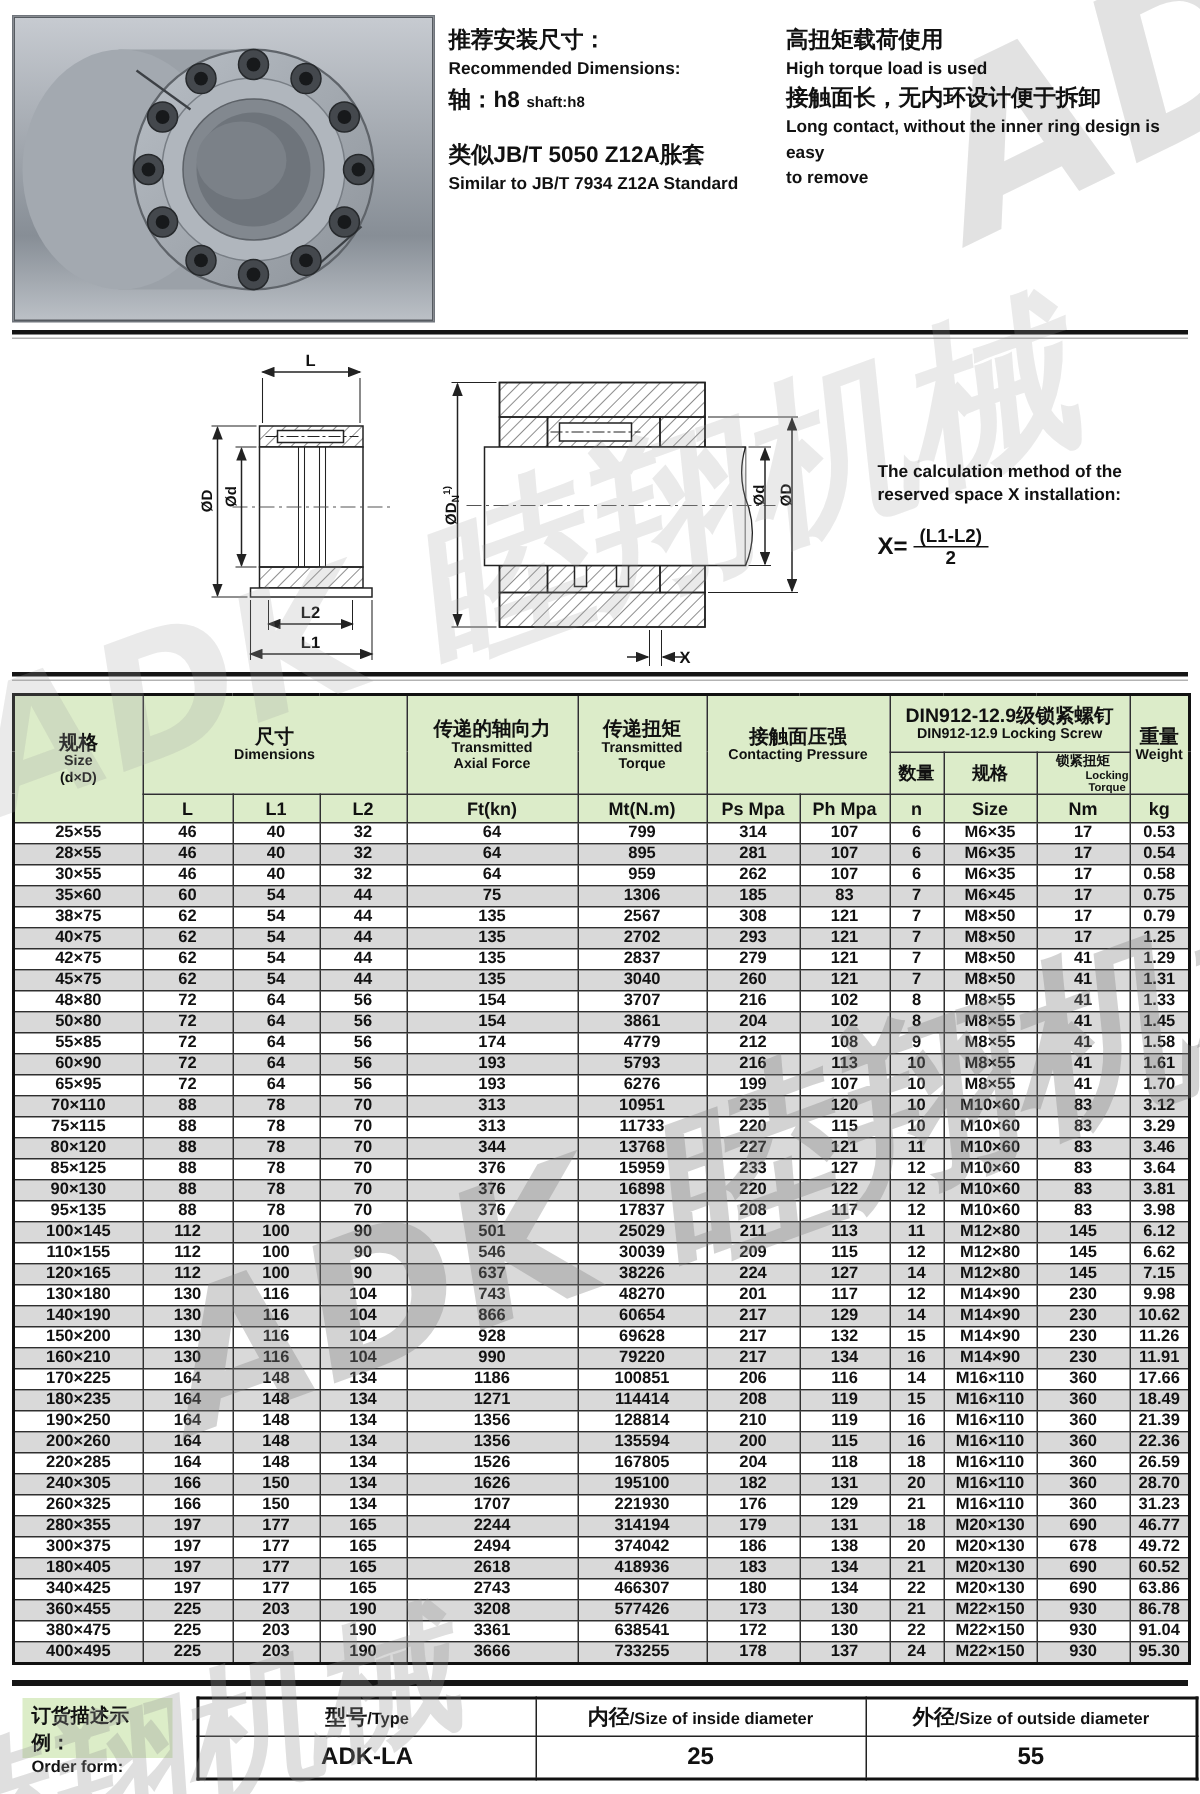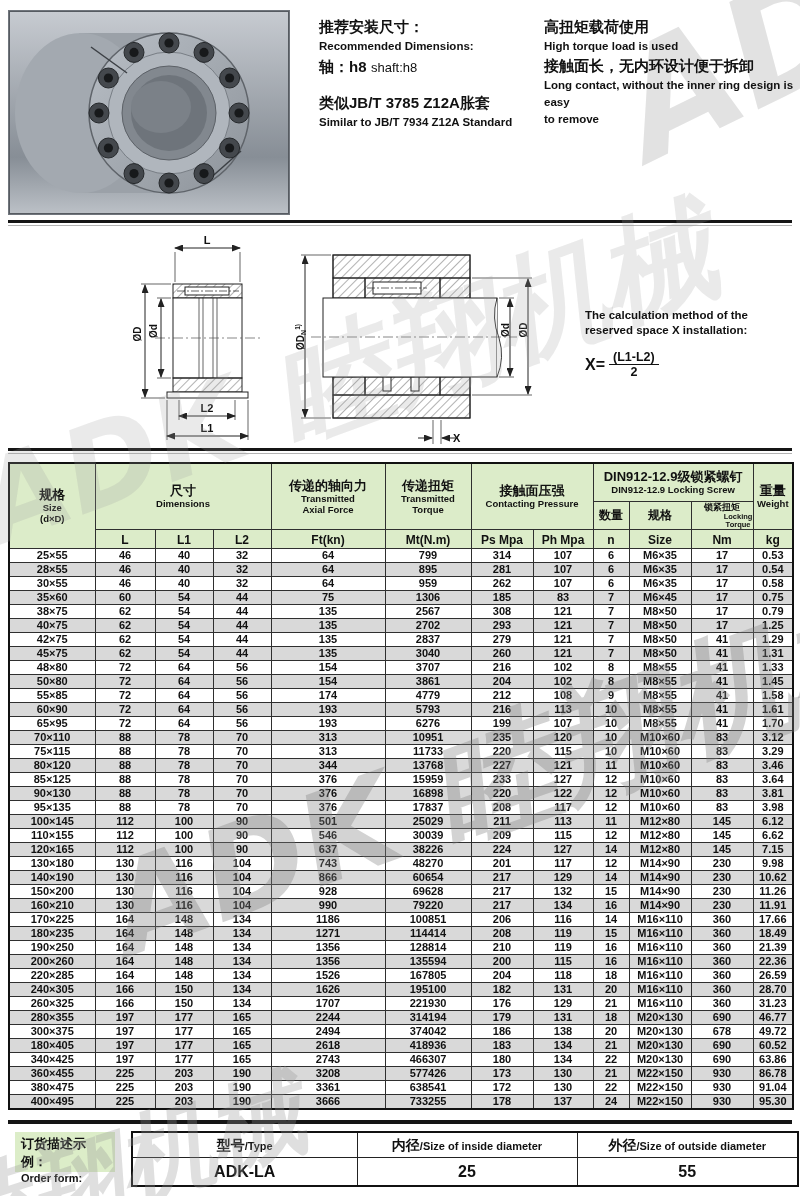--- a/index.html
+++ b/index.html
@@ -11,28 +11,28 @@
       font-family:"DejaVu Sans",sans-serif;pointer-events:none;z-index:5;}
   .wm-a{top:-50px;left:610px;font-size:150px;color:rgba(150,150,150,.28);transform:rotate(-26deg);}
   .wm-b{top:300px;left:-40px;font-size:115px;color:rgba(160,160,160,.22);transform:rotate(-20deg);}
   .wm-c{top:690px;left:90px;font-size:125px;color:rgba(125,125,125,.34);transform:rotate(-20deg);}
   .wm-d{top:1105px;left:-70px;font-size:95px;color:rgba(150,150,150,.30);transform:rotate(-18deg);}
 
   
   .photo{position:absolute;left:8px;top:10px;width:282px;height:205px;border:1px solid #70757c;
          box-sizing:border-box;z-index:2;}
   .photo svg{display:block;}
-  .notes{position:absolute;z-index:6;margin-left:20px;}
+  .notes{position:absolute;z-index:6;}
   .n-left{left:299px;top:16px;width:215px;}
   .n-right{left:524px;top:16px;width:272px;}
   .cn-b{font-size:15px;font-weight:bold;line-height:22px;}
   .en{font-size:11.5px;font-weight:bold;line-height:17px;}
   .pair{line-height:24px;}
   .pair .big{font-size:15px;font-weight:bold;}
-  .pair .small{font-size:13px;font-weight:normal;}
+  .pair .small{font-size:10px;font-weight:bold;}
   .gap12{height:12px;}
 
   .hr{position:absolute;left:8px;right:8px;z-index:4;}
   .hr .black{height:3px;background:#151515;}
   .hr .grey{height:1px;background:#b3b3b3;margin-top:2px;}
   .hr1{top:220px;} .hr2{top:448px;} 
   .hr3{top:1120px;} .hr3 .black{height:4px;}
 
   
   .diagrams{position:absolute;left:115px;top:232px;width:460px;height:228px;z-index:2;}
@@ -166,21 +166,21 @@
   </div>
 
   <div class="notes n-left">
     <div class="cn-b">推荐安装尺寸：</div>
     <div class="en">Recommended Dimensions:</div>
     <div class="pair">
       <span class="big">轴：h8</span>
       <span class="small">shaft:h8</span>
     </div>
     <div class="gap12"></div>
-    <div class="cn-b">类似JB/T 3785 Z12A胀套</div>
+    <div class="cn-b">类似JB/T 5050 Z12A胀套</div>
     <div class="en">Similar to JB/T 7934 Z12A Standard</div>
   </div>
 
   <div class="notes n-right">
     <div class="cn-b">高扭矩载荷使用</div>
     <div class="en">High torque load is used</div>
     <div class="cn-b">接触面长，无内环设计便于拆卸</div>
     <div class="en">Long contact, without the inner ring design is easy</div>
     <div class="en">to remove</div>
   </div>

